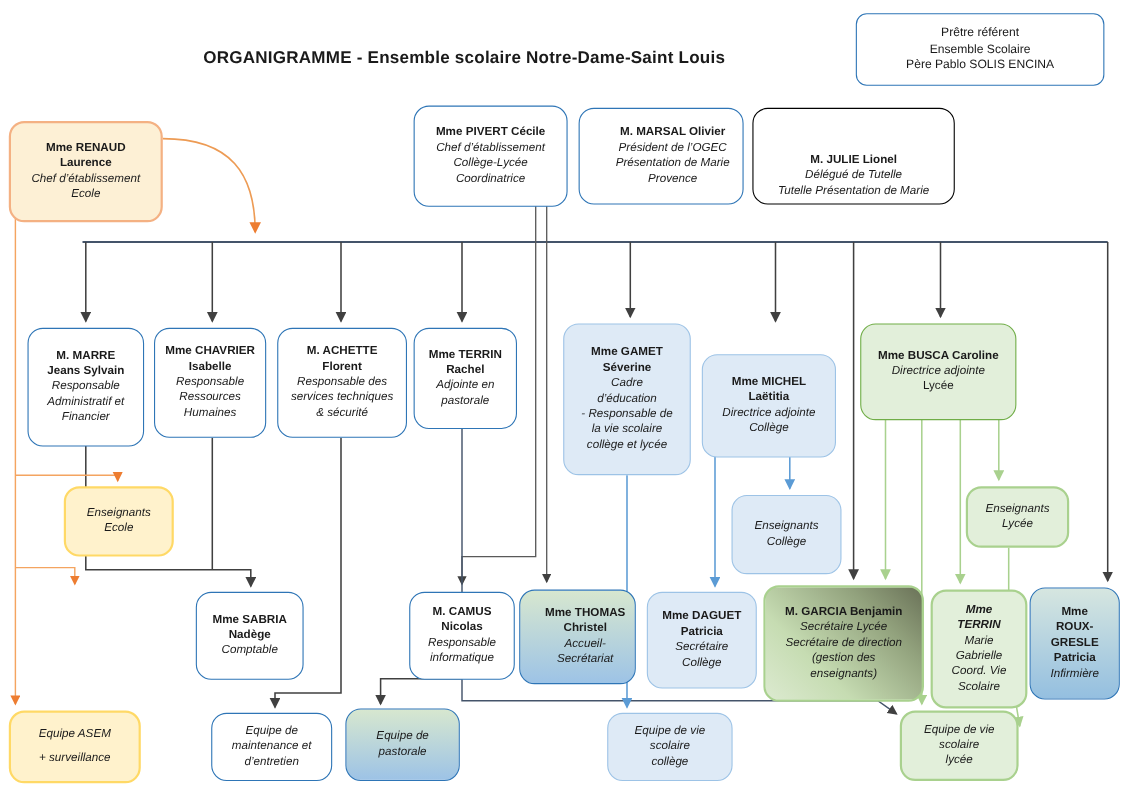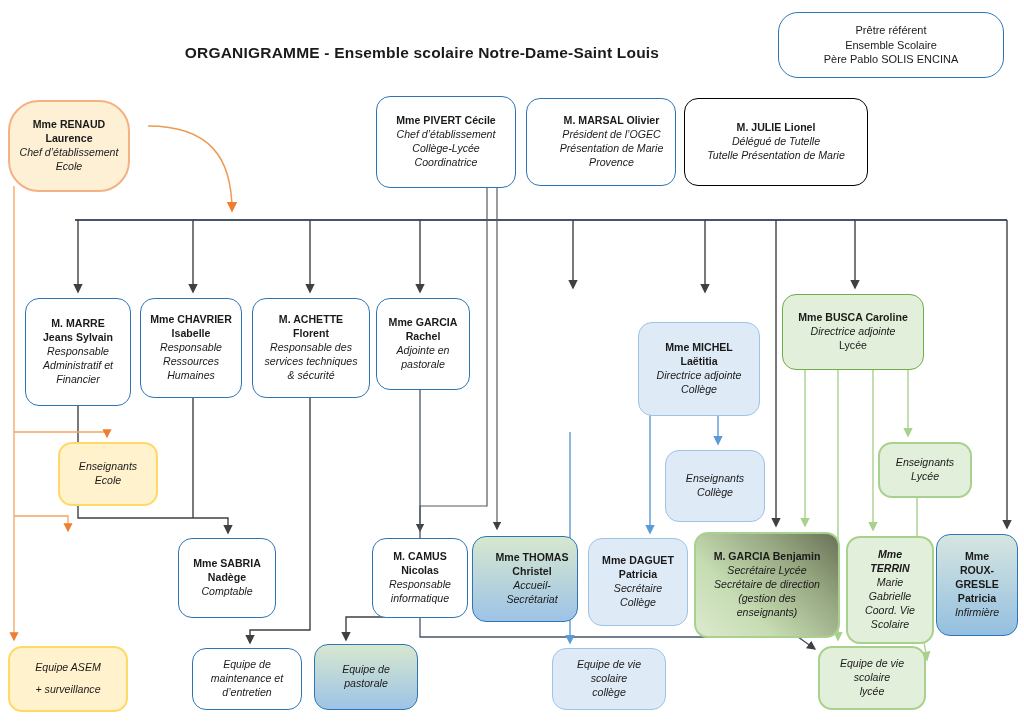--- a/index.html
+++ b/index.html
@@ -8,21 +8,21 @@
   #conn{position:absolute;left:0;top:0;width:1024px;height:724px;}
   .title{position:absolute;left:0;top:44px;width:844px;text-align:center;
          font-size:15.5px;font-weight:700;letter-spacing:.2px;}
   .node{position:absolute;box-sizing:border-box;border-radius:14px;border:1.6px solid #2E75B6;
         background:#fff;display:flex;flex-direction:column;justify-content:center;align-items:center;
         text-align:center;font-size:10.6px;line-height:1.32;padding:4px 3px;}
   .ln{display:block;white-space:nowrap;}
   .ln-b{font-weight:700;}
   .ln-i{font-style:italic;}
   .ln-bi{font-weight:700;font-style:italic;}
-  .st-black{border-color:#000;border-width:1.8px;}
+  .st-black{border-color:#000;border-width:1.8px;justify-content:flex-end;}
   .st-orange{background:#FDF0D5;border-color:#F4B183;border-width:2px;}
   .st-yellow{background:#FFF2CC;border-color:#FFD966;border-width:2px;}
   .st-lblue{background:#DEEAF6;border-color:#9DC3E6;border-width:1.6px;}
   .st-green{background:#E2EFDA;border-color:#A9D18E;border-width:2px;}
   .st-green-dk{background:#E2EFDA;border-color:#70AD47;border-width:1.8px;}
   .st-grad-gb{background:linear-gradient(180deg,#d7e7cf 0%,#9DC3E6 100%);border-color:#2E75B6;}
   .st-grad-garcia{background:linear-gradient(225deg,#6a7258 0%,#93a37e 28%,#c6dcb2 68%,#dcead0 100%);
                   border-color:#A9D18E;border-width:2px;}
   .st-grad-roux{background:linear-gradient(180deg,#d6e6e0 0%,#94bfe0 100%);border-color:#2E75B6;border-width:1.8px;}
   .gap .ln{margin:4px 0;}
@@ -85,26 +85,26 @@
     <path d="M917,498 L917,600 L927,660" stroke="#A9D18E" stroke-width="1.4" fill="none" marker-end="url(#mk-green)"></path>
 
     <path d="M148,126 C210,126 232,158 232,211" stroke="#ED9B54" stroke-width="1.5" fill="none" marker-end="url(#mk-orange)"></path>
     <path d="M14,186 V640" stroke="#F4A460" stroke-width="1.3" fill="none" marker-end="url(#mk-orange)"></path>
     <path d="M14,432 L107,432 L107,437" stroke="#F4A460" stroke-width="1.3" fill="none" marker-end="url(#mk-orange)"></path>
     <path d="M14,516 L68,516 L68,531" stroke="#F4A460" stroke-width="1.3" fill="none" marker-end="url(#mk-orange)"></path>
   </svg>
 
   <div class="title">ORGANIGRAMME - Ensemble scolaire Notre-Dame-Saint Louis</div>
 
-  <div class="node fs11" style="left:778px;top:12px;width:226px;height:66px;border-radius:20px;">
+  <div class="node fs11" style="left:778px;top:12px;width:226px;height:66px;border-radius:10px;">
       <span class="ln ln-r">Prêtre référent</span>
       <span class="ln ln-r">Ensemble Scolaire</span>
       <span class="ln ln-r">Père Pablo SOLIS ENCINA</span>
     </div>
-  <div class="node st-orange" style="left:8px;top:100px;width:122px;height:92px;border-radius:31px;">
+  <div class="node st-orange" style="left:8px;top:110px;width:140px;height:92px;">
       <span class="ln ln-b">Mme RENAUD</span>
       <span class="ln ln-b">Laurence</span>
       <span class="ln ln-i">Chef d’établissement</span>
       <span class="ln ln-i">Ecole</span>
     </div>
   <div class="node" style="left:376px;top:96px;width:140px;height:92px;">
       <span class="ln ln-b">Mme PIVERT Cécile</span>
       <span class="ln ln-i">Chef d’établissement</span>
       <span class="ln ln-i">Collège-Lycée</span>
       <span class="ln ln-i">Coordinatrice</span>
@@ -136,32 +136,41 @@
       <span class="ln ln-i">Humaines</span>
     </div>
   <div class="node" style="left:252px;top:298px;width:118px;height:100px;">
       <span class="ln ln-b">M. ACHETTE</span>
       <span class="ln ln-b">Florent</span>
       <span class="ln ln-i">Responsable des</span>
       <span class="ln ln-i">services techniques</span>
       <span class="ln ln-i">&amp; sécurité</span>
     </div>
   <div class="node" style="left:376px;top:298px;width:94px;height:92px;">
-      <span class="ln ln-b">Mme GARCIA</span>
+      <span class="ln ln-b">Mme TERRIN</span>
       <span class="ln ln-b">Rachel</span>
       <span class="ln ln-i">Adjointe en</span>
       <span class="ln ln-i">pastorale</span>
+    </div>
+  <div class="node st-lblue" style="left:512px;top:294px;width:116px;height:138px;">
+      <span class="ln ln-b">Mme GAMET</span>
+      <span class="ln ln-b">Séverine</span>
+      <span class="ln ln-i">Cadre</span>
+      <span class="ln ln-i">d’éducation</span>
+      <span class="ln ln-i">- Responsable de</span>
+      <span class="ln ln-i">la vie scolaire</span>
+      <span class="ln ln-i">collège et lycée</span>
     </div>
   <div class="node st-lblue" style="left:638px;top:298px;width:122px;height:94px;margin-top:24px;">
       <span class="ln ln-b">Mme MICHEL</span>
       <span class="ln ln-b">Laëtitia</span>
       <span class="ln ln-i">Directrice adjointe</span>
       <span class="ln ln-i">Collège</span>
     </div>
-  <div class="node st-green-dk" style="left:782px;top:294px;width:142px;height:76px;">
+  <div class="node st-green-dk" style="left:782px;top:294px;width:142px;height:88px;">
       <span class="ln ln-b">Mme BUSCA Caroline</span>
       <span class="ln ln-i">Directrice adjointe</span>
       <span class="ln ln-r">Lycée</span>
     </div>
 
   <div class="node st-yellow" style="left:58px;top:442px;width:100px;height:64px;">
       <span class="ln ln-i">Enseignants</span>
       <span class="ln ln-i">Ecole</span>
     </div>
   <div class="node st-lblue" style="left:665px;top:450px;width:100px;height:72px;">

